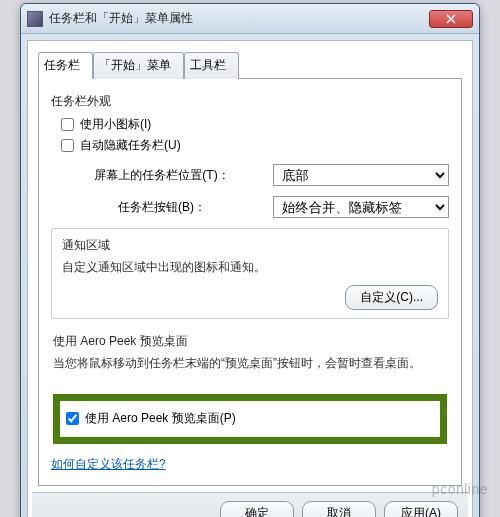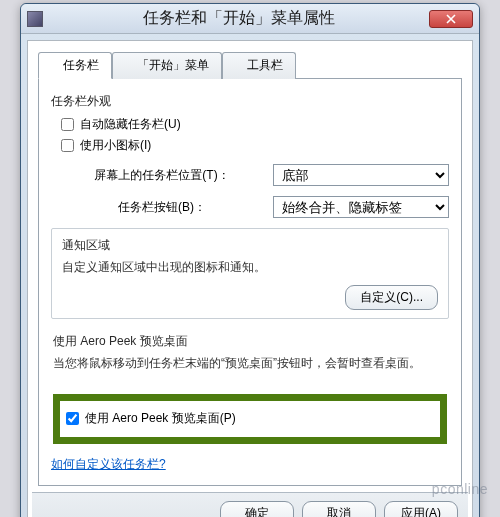--- a/index.html
+++ b/index.html
@@ -28,21 +28,21 @@
       border-top-left-radius: 6px;
       border-top-right-radius: 6px;
       border-bottom: 1px solid #a8b4c0;
     }
     .titlebar .app-icon {
       width: 16px; height: 16px;
       background: linear-gradient(135deg,#88a,#446);
       margin-right: 6px;
       border: 1px solid #556;
     }
-    .titlebar .title { flex: 1; color: #1a1a1a; font-size: 16px; text-align: center; }
+    .titlebar .title { flex: 1; color: #1a1a1a; font-size: 12px; }
     .close-btn {
       width: 44px; height: 18px;
       background: linear-gradient(to bottom, #e77975, #c84540);
       border: 1px solid #8a2a28;
       border-radius: 3px;
       display: flex; align-items: center; justify-content: center;
       cursor: pointer;
     }
     .close-btn svg { width: 10px; height: 10px; }
     .content {
@@ -51,21 +51,21 @@
       border: 1px solid #b0b8c0;
       padding: 4px;
     }
     .tabs-row {
       display: flex;
       gap: 0;
       padding: 6px 6px 0 6px;
       position: relative;
     }
     .tab {
-      padding: 4px 12px 4px 24px;
+      padding: 4px 12px 4px 5px;
       border: 1px solid #9aa5b0;
       background: linear-gradient(to bottom,#f5f7fa,#e6eaee);
       border-bottom: none;
       font-size: 12px;
       cursor: pointer;
       margin-right: 0;
       border-top-left-radius: 3px;
       border-top-right-radius: 3px;
       position: relative;
       top: 1px;
@@ -171,25 +171,25 @@
       <div class="tab">「开始」菜单</div>
       <div class="tab">工具栏</div>
     </div>
 
     <div class="tab-panel">
 
       <div class="group-title">任务栏外观</div>
 
       <div class="check-row">
         <input type="checkbox" style="">
-        <label>自动隐藏任务栏(U)</label>
+        <label>使用小图标(I)</label>
       </div>
       <div class="check-row">
         <input type="checkbox" style="">
-        <label>使用小图标(I)</label>
+        <label>自动隐藏任务栏(U)</label>
       </div>
 
       <div class="form-row">
         <label>屏幕上的任务栏位置(T)：</label>
         <select>
           <option>底部</option>
           <option>左侧</option>
           <option>右侧</option>
           <option>顶部</option>
         </select>

